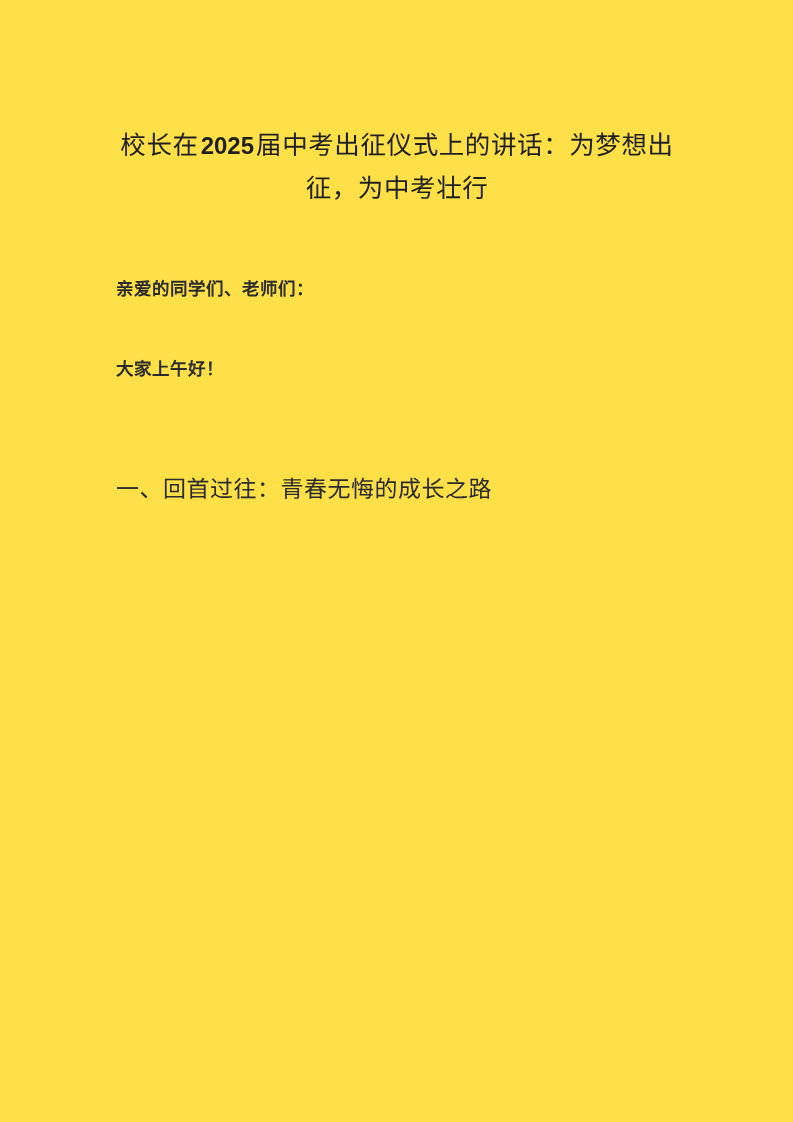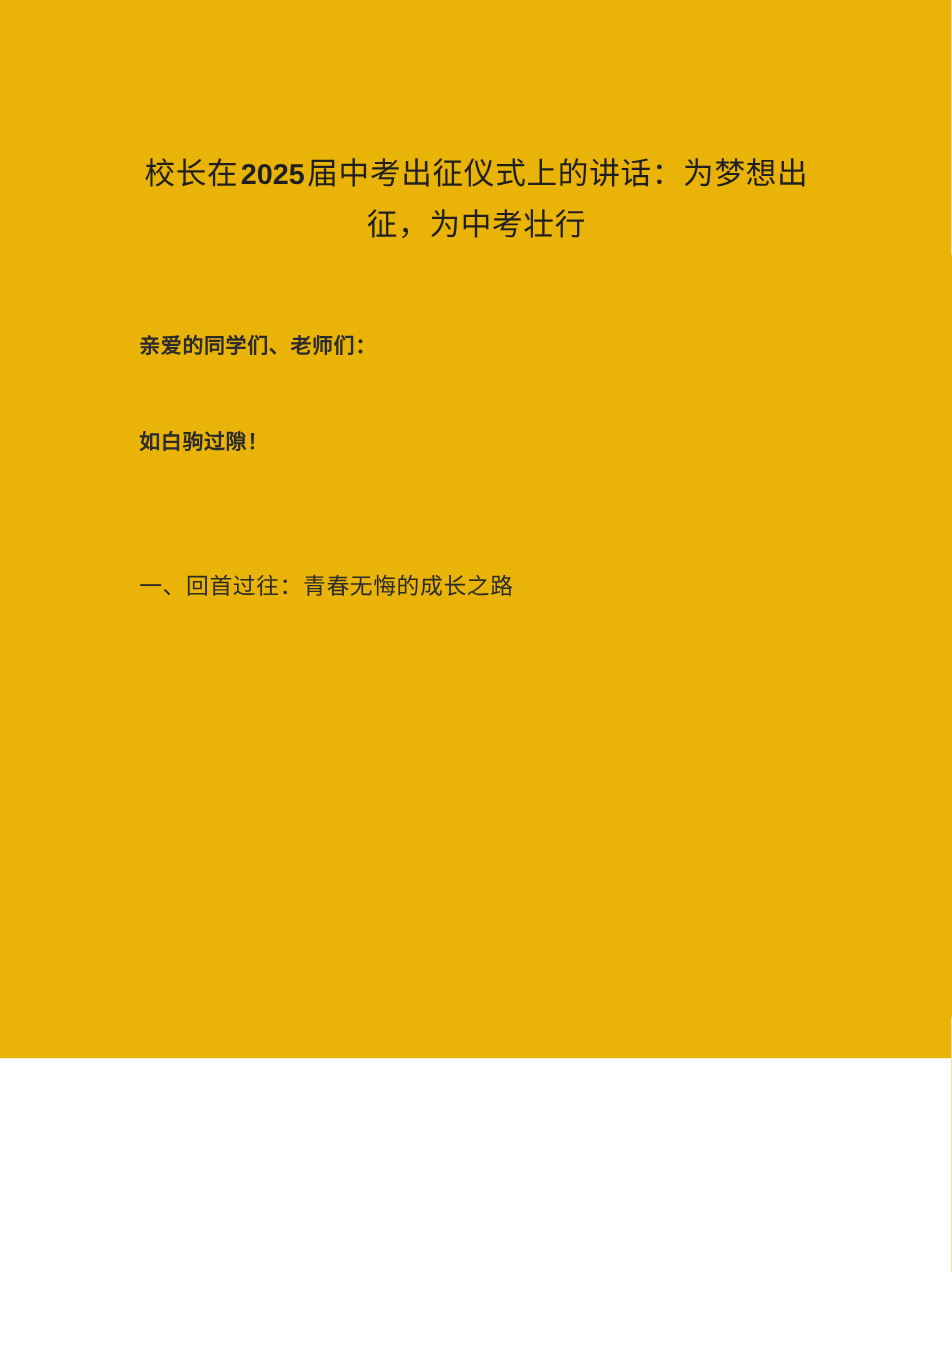--- a/index.html
+++ b/index.html
@@ -11,23 +11,23 @@
 
   body {
     font-family: "DejaVu Serif", "Liberation Serif", serif;
     color: #2b2b2b;
     -webkit-font-smoothing: antialiased;
   }
 
   .page {
     position: relative;
     width: 793px;
-    height: 882px;
+    height: 1122px;
     margin: 0 auto;
-    background: #eab308;
+    background: #fde047;
     overflow: hidden;
     box-sizing: border-box;
   }
 
   .content {
     position: absolute;
     left: 116px;
     top: 0;
     width: 562px;
   }
@@ -69,40 +69,40 @@
   .gap-para { height: 40px; }
 
   .salutation,
   .greeting,
   .section-heading {
     white-space: nowrap;
   }
 
   .section-heading {
     font-weight: normal;
-    font-size: 19px;
+    font-size: 23px;
     line-height: 40px;
     margin: 0;
   }
 </style>
 </head>
 <body>
 
 <div class="page">
   <div class="content">
 
     <h1 class="doc-title"><span>校长在</span><span class="yr">2025</span><span>届中考出征仪式上的讲话：为梦想出征，为中考壮行</span></h1>
 
     <div class="gap-title-body"></div>
 
     <p class="block salutation">亲爱的同学们、老师们：</p>
 
     <div class="gap-para"></div>
 
-    <p class="block greeting">如白驹过隙！</p>
+    <p class="block greeting">大家上午好！</p>
 
     <div class="gap-para"></div>
 
 
     <div class="gap-para"></div>
 
     <h2 class="block section-heading">一、回首过往：青春无悔的成长之路</h2>
 
     <div class="gap-para"></div>
 

